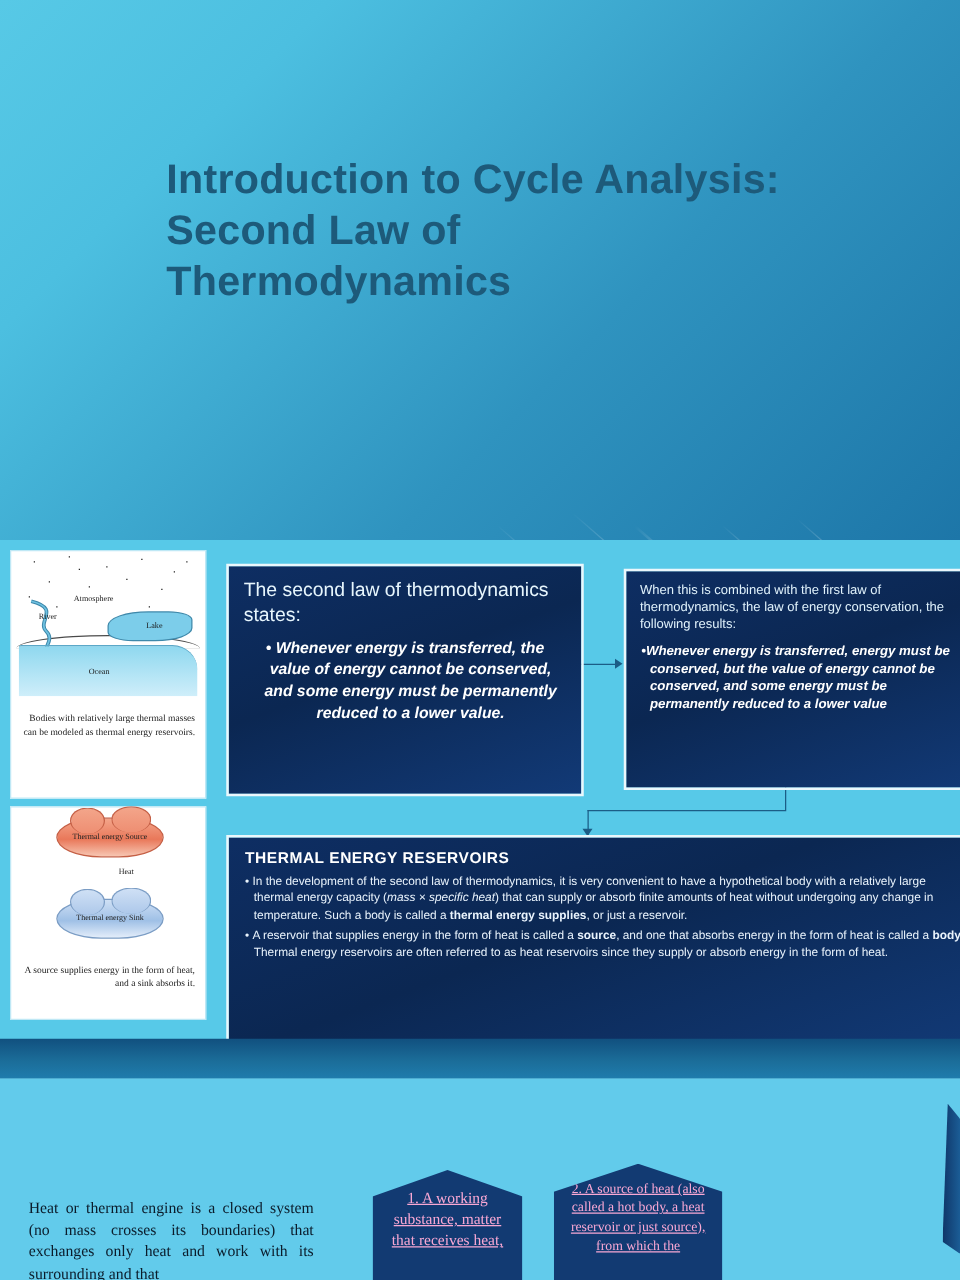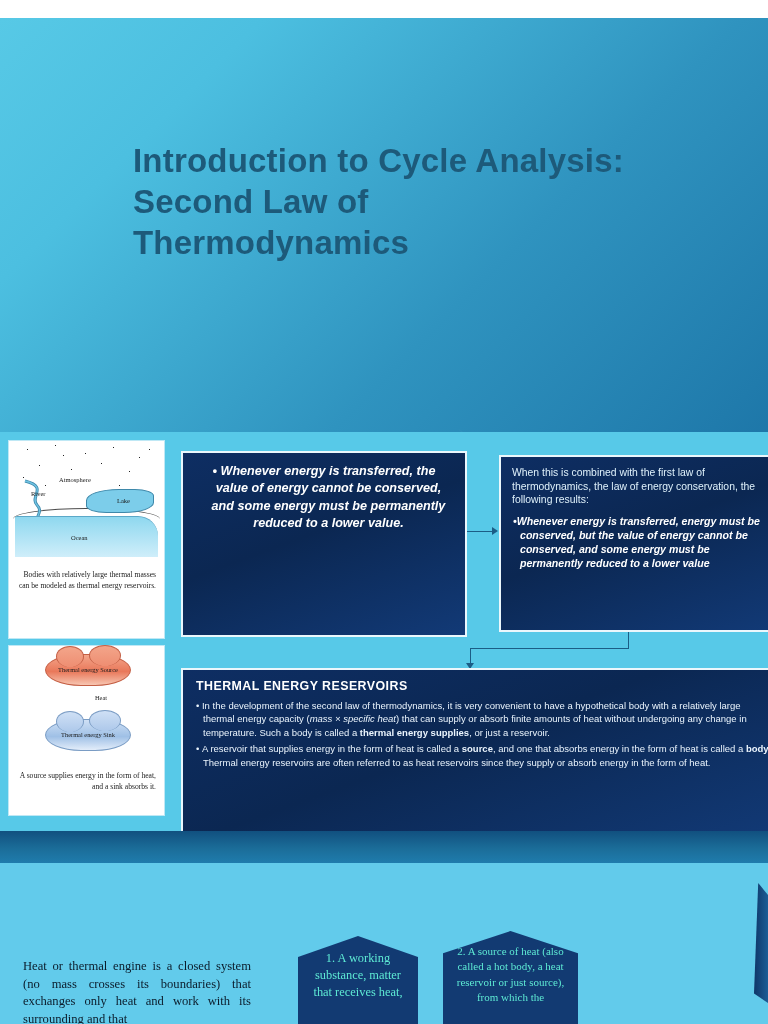--- a/index.html
+++ b/index.html
@@ -1,20 +1,20 @@
 <!DOCTYPE html>
 <html><head>
 <meta charset="utf-8">
 <style>
   html,body{margin:0;padding:0;background:#ffffff;}
   body{width:768px;height:1024px;overflow:hidden;font-family:"Liberation Sans",sans-serif;}
   .deck{position:relative;width:768px;height:1024px;}
 
   
-  .slide1{position:absolute;left:0;top:18px;width:768px;height:432px;
+  .slide1{position:absolute;left:0;top:0;width:768px;height:432px;
     background:linear-gradient(135deg,#57c9e6 0%,#4cbfe0 22%,#2f93bf 62%,#1d76a8 100%);
     overflow:hidden;}
   .streaks{position:absolute;right:-40px;top:120px;width:420px;height:330px;pointer-events:none;}
   .streak{position:absolute;height:1px;background:linear-gradient(90deg,rgba(255,255,255,0) 0%,rgba(255,255,255,.85) 45%,rgba(255,255,255,.15) 100%);
     transform-origin:left center;transform:rotate(41deg);}
   .s1{left:10px;top:300px;width:300px;}
   .s2{left:70px;top:290px;width:290px;opacity:.8;}
   .s3{left:120px;top:300px;width:230px;opacity:.9;height:2px;}
   .s4{left:190px;top:300px;width:170px;opacity:.75;}
   .s5{left:250px;top:295px;width:150px;opacity:.6;}
@@ -95,23 +95,23 @@
   .conn-v{width:1px;}
   .arrowhead{position:absolute;width:0;height:0;border-style:solid;}
 
   
   .slide3{position:absolute;left:0;top:863px;width:768px;height:161px;background:#62cbeb;overflow:hidden;}
   .s3-title{position:absolute;left:30px;top:28px;width:210px;
     font-family:"Liberation Serif",serif;font-weight:bold;font-size:25px;line-height:34px;color:#06131f;}
   .s3-para{position:absolute;left:23px;top:95px;width:228px;
     font-family:"Liberation Serif",serif;font-size:12.6px;line-height:17.6px;color:#0b1c2b;
     text-align:justify;}
-  .penta{position:absolute;background:#123a72;color:#5eead4;
+  .penta{position:absolute;background:#123a72;color:#f9a8d4;
     font-family:"Liberation Serif",serif;text-align:center;
-    clip-path:polygon(0% 24%,50% 0%,100% 24%,100% 100%,0% 100%);}
+    clip-path:polygon(0% 24%,50% 0%,100% 24%,100% 100%,0% 100%);text-decoration:underline;}
   .p1{left:298px;top:936px;width:120px;height:88px;font-size:12.4px;line-height:17.2px;padding:14px 8px 0 8px;box-sizing:border-box;}
   .p2{left:443px;top:931px;width:135px;height:93px;font-size:11px;line-height:15.4px;padding:13px 8px 0 8px;box-sizing:border-box;}
   .p-abs{position:absolute;}
   .s3-rightdeco{position:absolute;right:0;top:20px;width:14px;height:120px;
     background:linear-gradient(90deg,#0f3668,#1b5d96);clip-path:polygon(30% 0,100% 10%,100% 100%,0 92%);}
 </style>
 </head>
 <body>
 
 <div class="deck">
@@ -184,20 +184,21 @@
     </div>
 
     <div class="conn conn-h" style="left:441px;top:99px;width:54px;"></div>
     <div class="arrowhead" style="left:492px;top:95px;border-width:4px 0 4px 6px;border-color:transparent transparent transparent #1b5d86;"></div>
     <div class="conn conn-v" style="left:628px;top:178px;height:38px;"></div>
     <div class="conn conn-h" style="left:470px;top:216px;width:159px;"></div>
     <div class="conn conn-v" style="left:470px;top:216px;height:20px;"></div>
     <div class="arrowhead" style="left:466px;top:231px;border-width:6px 4px 0 4px;border-color:#1b5d86 transparent transparent transparent;"></div>
 
     <div class="navybox box-a">
+      <div class="box-a-head">The second law of thermodynamics states:</div>
       <div class="box-a-bullet">
         •&nbsp;<span>Whenever energy is transferred, the value of energy cannot be conserved, and some  energy must be permanently reduced to a lower value.</span>
       </div>
     </div>
 
     <div class="navybox box-b">
       <div class="box-b-head">When this is combined with the first law of thermodynamics, the law of energy conservation, the following results:</div>
       <div class="box-b-bullet">
         •<span>Whenever energy is transferred, energy must be conserved, but the value of energy  cannot be conserved, and some energy must be permanently reduced to a lower value</span>
       </div>

